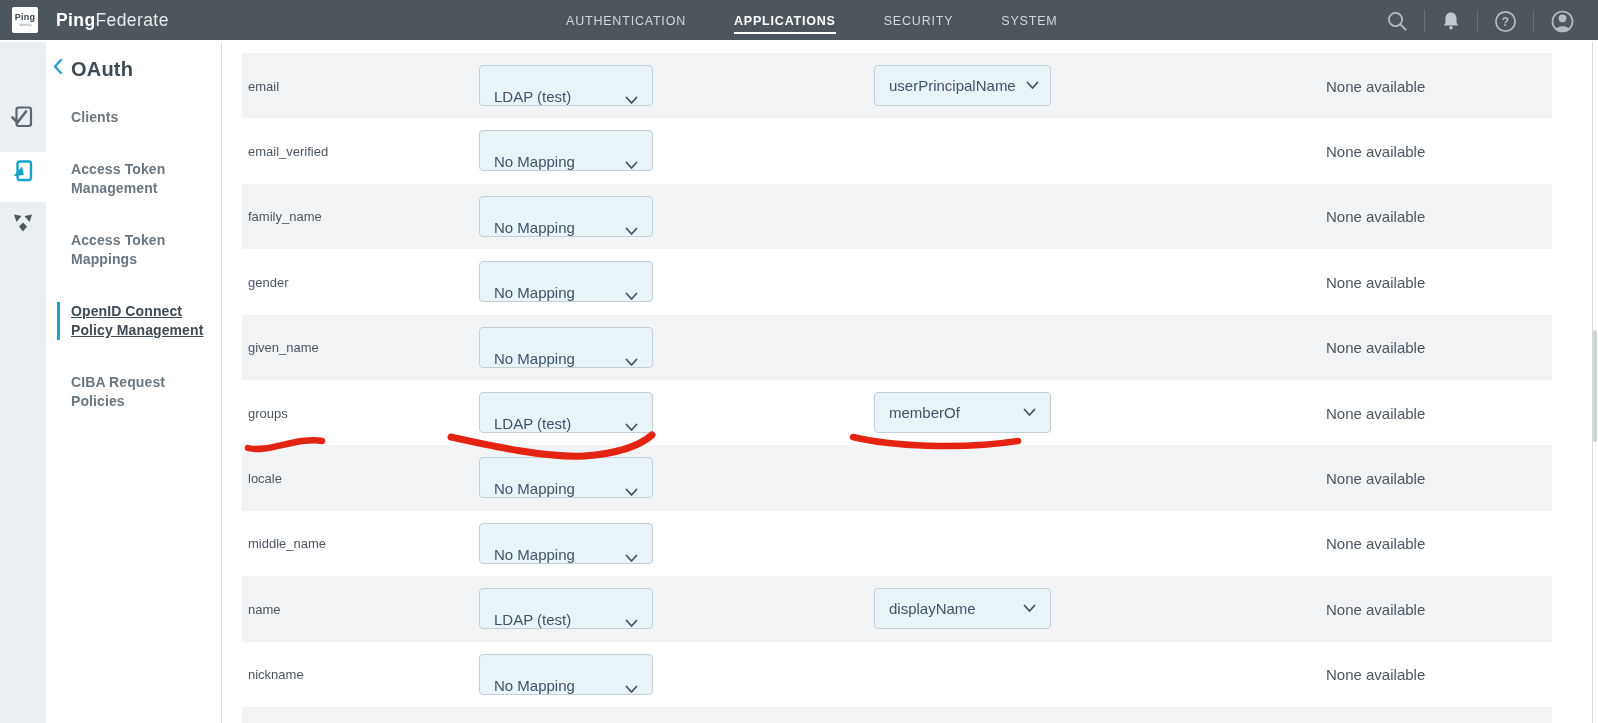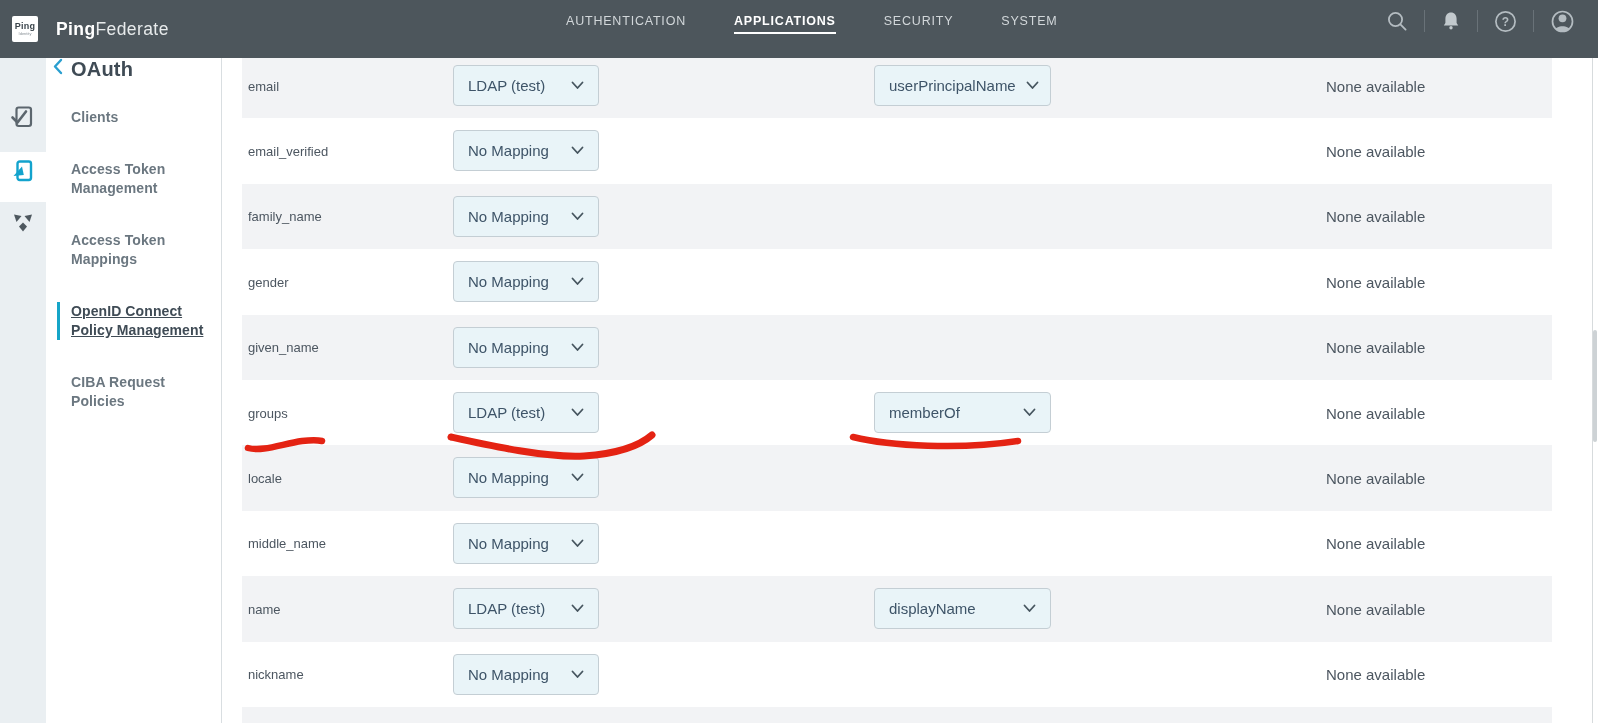--- a/index.html
+++ b/index.html
@@ -1,21 +1,21 @@
 <!DOCTYPE html>
 <html><head>
 <meta charset="utf-8">
 <style>
   * { margin:0; padding:0; box-sizing:border-box; }
   html,body { width:1598px; height:723px; overflow:hidden; background:#fff;
               font-family:"Liberation Sans", sans-serif; }
   #app { position:relative; width:1598px; height:723px; }
 
   
-  .header { position:absolute; top:0; left:0; width:100%; height:58px;
+  .header { position:absolute; top:0; left:0; width:100%; height:40px;
             background:#4d565c; display:flex; align-items:center; z-index:2; }
   .logo-box { width:26px; height:26px; background:#fff; border-radius:2px;
               margin-left:12px; display:flex; flex-direction:column;
               align-items:center; justify-content:center; line-height:1; }
   .logo-box .lg { font-size:9px; font-weight:700; color:#3c464d; letter-spacing:.2px; }
   .logo-box .sm { font-size:4px; color:#8a9298; margin-top:1px; }
   .brand { margin-left:18px; font-size:17.5px; color:#fff; letter-spacing:.4px; }
   .brand .bold { font-weight:700; }
   .brand .light { font-weight:300; color:#e8ebec; }
 
@@ -56,21 +56,21 @@
   .row { position:relative; height:65.4px; }
   .row.shaded { background:#f2f3f5; }
   .attr { position:absolute; left:6px; top:50%; transform:translateY(-50%);
           font-size:13px; color:#4c5660; }
   .none { position:absolute; left:1084px; top:50%; transform:translateY(-50%);
           font-size:15px; color:#4c5660; }
   .dd { position:absolute; top:12px; height:41px; background:#e9f4f8;
         border:1px solid #c4ced4; border-radius:4px; display:flex; align-items:center;
         justify-content:space-between; padding:0 14px; color:#3e5468; font-size:15px;
         cursor:pointer; }
-  .dd.dd1 { left:211px; width:146px; }
+  .dd.dd1 { left:237px; width:174px;align-items:flex-end; }
   .dd.dd2 { left:632px; width:177px; }
   .dd .chev { display:flex; align-items:center; margin-left:10px; }
   .partial-row { height:16px; background:#f2f3f5; width:1310px; margin-left:19px; }
 
   
   .scroll-track { position:absolute; top:42px; bottom:0; left:1592px; width:1px; background:#d7dbdd; }
   .scroll-thumb { position:absolute; top:330px; left:1593px; width:4px; height:112px;
                   border-radius:2px; background:#cdd2d5; cursor:pointer; }
 
   

